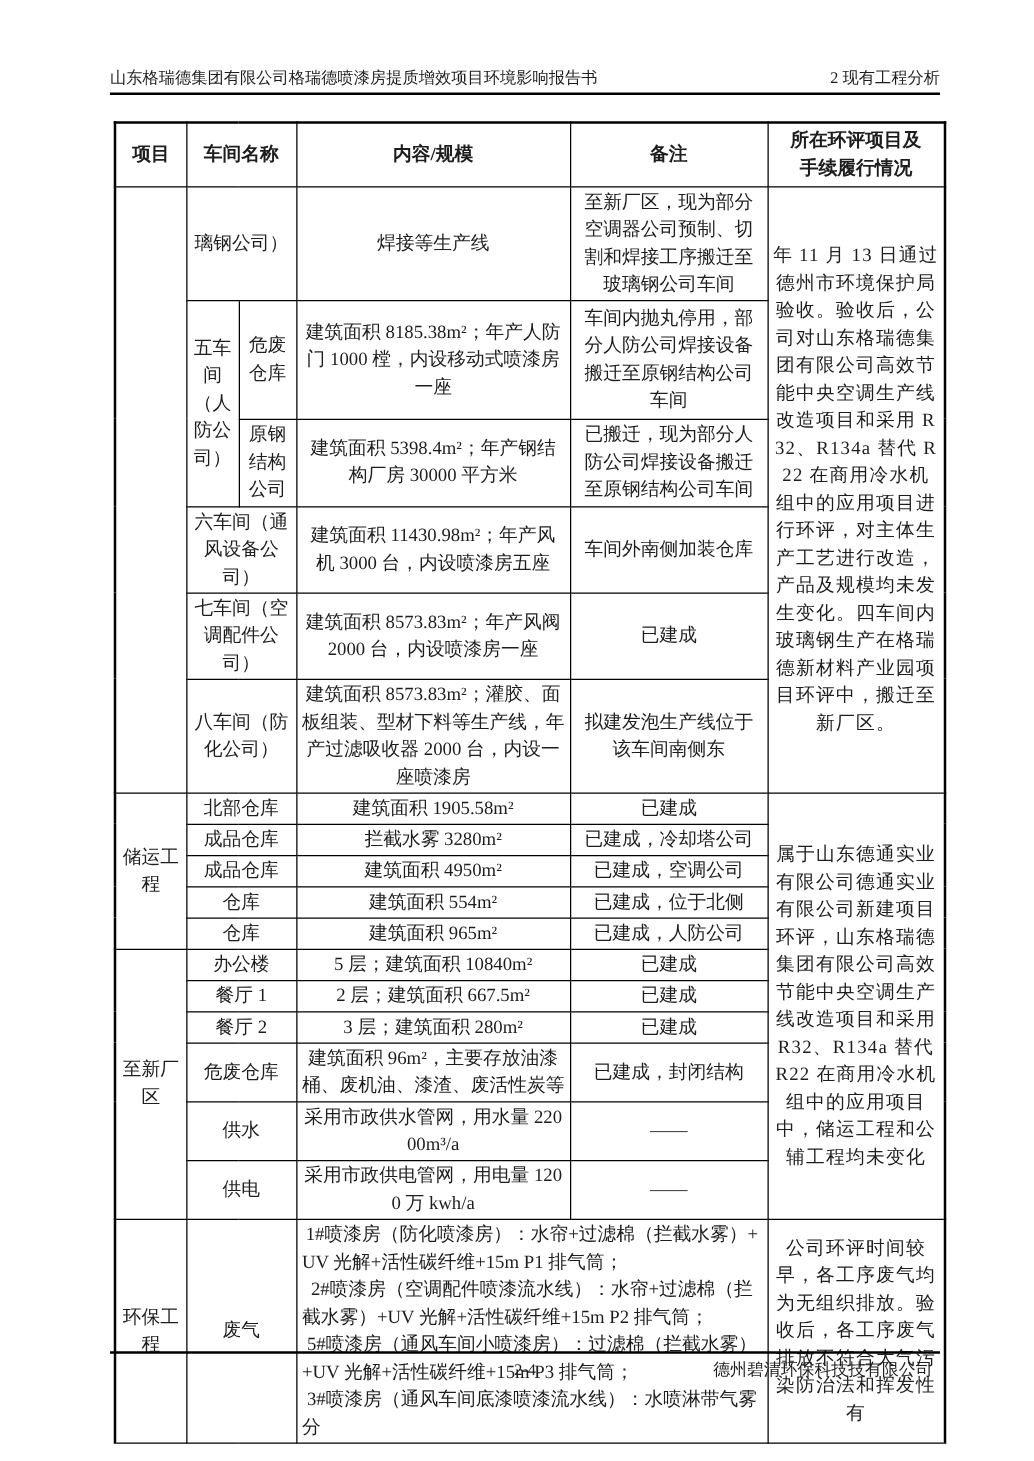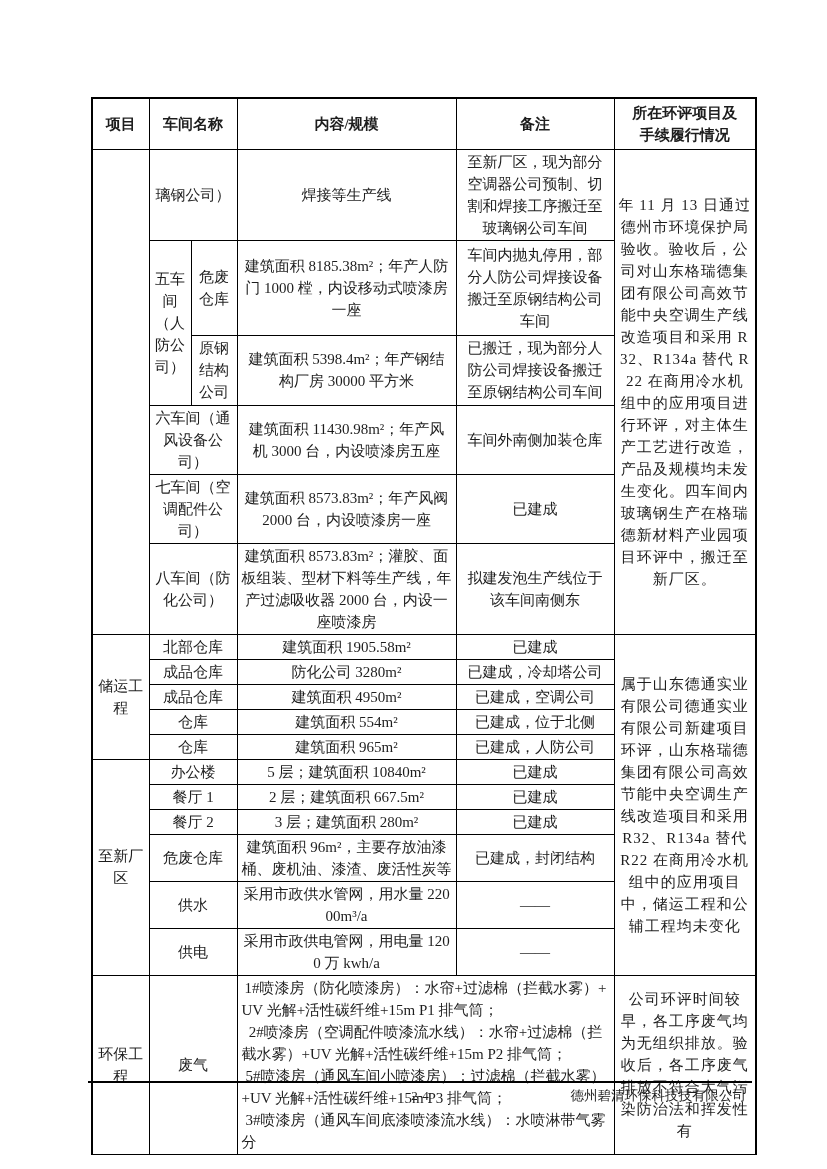--- a/index.html
+++ b/index.html
@@ -68,20 +68,24 @@
   tr.ru{height:23px}
   tr.ru-d1{height:45px}
   tr.ru-d2{height:46px}
   tr.re{height:144px}
 </style>
 </head>
 <body>
 
 <div class="page">
 
+  <div class="page-header">
+    <span>山东格瑞德集团有限公司格瑞德喷漆房提质增效项目环境影响报告书</span>
+    <span>2 现有工程分析</span>
+  </div>
 
   <table class="doc">
     <colgroup>
       <col style="width:57px">
         <col style="width:42px">
         <col style="width:46px">
       <col style="width:219px">
         <col style="width:158px">
         <col style="width:142px">
     </colgroup>
@@ -136,21 +140,21 @@
 
       <tr class="rs">
         <td rowspan="5">储运工程</td>
         <td colspan="2">北部仓库</td>
         <td>建筑面积 1905.58m²</td>
         <td>已建成</td>
         <td class="fill c5c" rowspan="11">属于山东德通实业有限公司德通实业有限公司新建项目环评，山东格瑞德集团有限公司高效节能中央空调生产线改造项目和采用 R32、R134a 替代 R22 在商用冷水机组中的应用项目中，储运工程和公辅工程均未变化</td>
       </tr>
       <tr class="rs">
         <td colspan="2">成品仓库</td>
-        <td>防化公司 3280m²</td>
+        <td>拦截水雾 3280m²</td>
         <td>已建成，冷却塔公司</td>
       </tr>
       <tr class="rs">
         <td colspan="2">成品仓库</td>
         <td>建筑面积 4950m²</td>
         <td>已建成，空调公司</td>
       </tr>
       <tr class="rs">
         <td colspan="2">仓库</td>
         <td>建筑面积 554m²</td>

